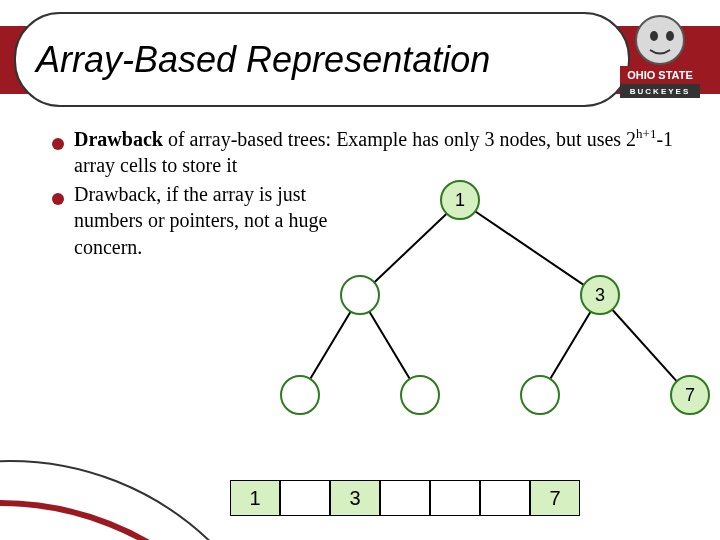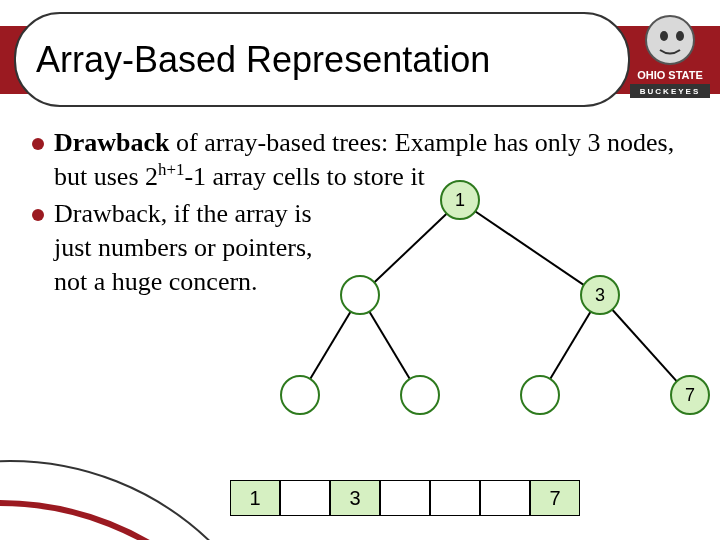--- a/index.html
+++ b/index.html
@@ -24,40 +24,41 @@
     top: 12px;
     left: 14px;
     width: 616px;
     height: 95px;
     background: #ffffff;
     border: 2px solid #333;
     border-radius: 46px;
     display: flex;
     align-items: center;
     padding-left: 20px;
+    font-style: italic;
   }
   .title-text {
     font-family: Arial, Helvetica, sans-serif;
     font-size: 36px;
     color: #000;
   }
   .logo {
     position: absolute;
     top: 12px;
-    right: 10px;
+    right: 20px;
     width: 80px;
     height: 90px;
   }
   .logo svg { width: 100%; height: 100%; }
   .content {
     position: absolute;
     top: 126px;
-    left: 32px;
+    left: 52px;
     width: 660px;
-    font-size: 26px;
+    font-size: 20px;
     line-height: 1.32;
     color: #000;
   }
   .bullet-row { display: flex; }
   .bullet-dot {
     width: 12px;
     height: 12px;
     background: #9b1a21;
     border-radius: 50%;
     margin-top: 12px;

